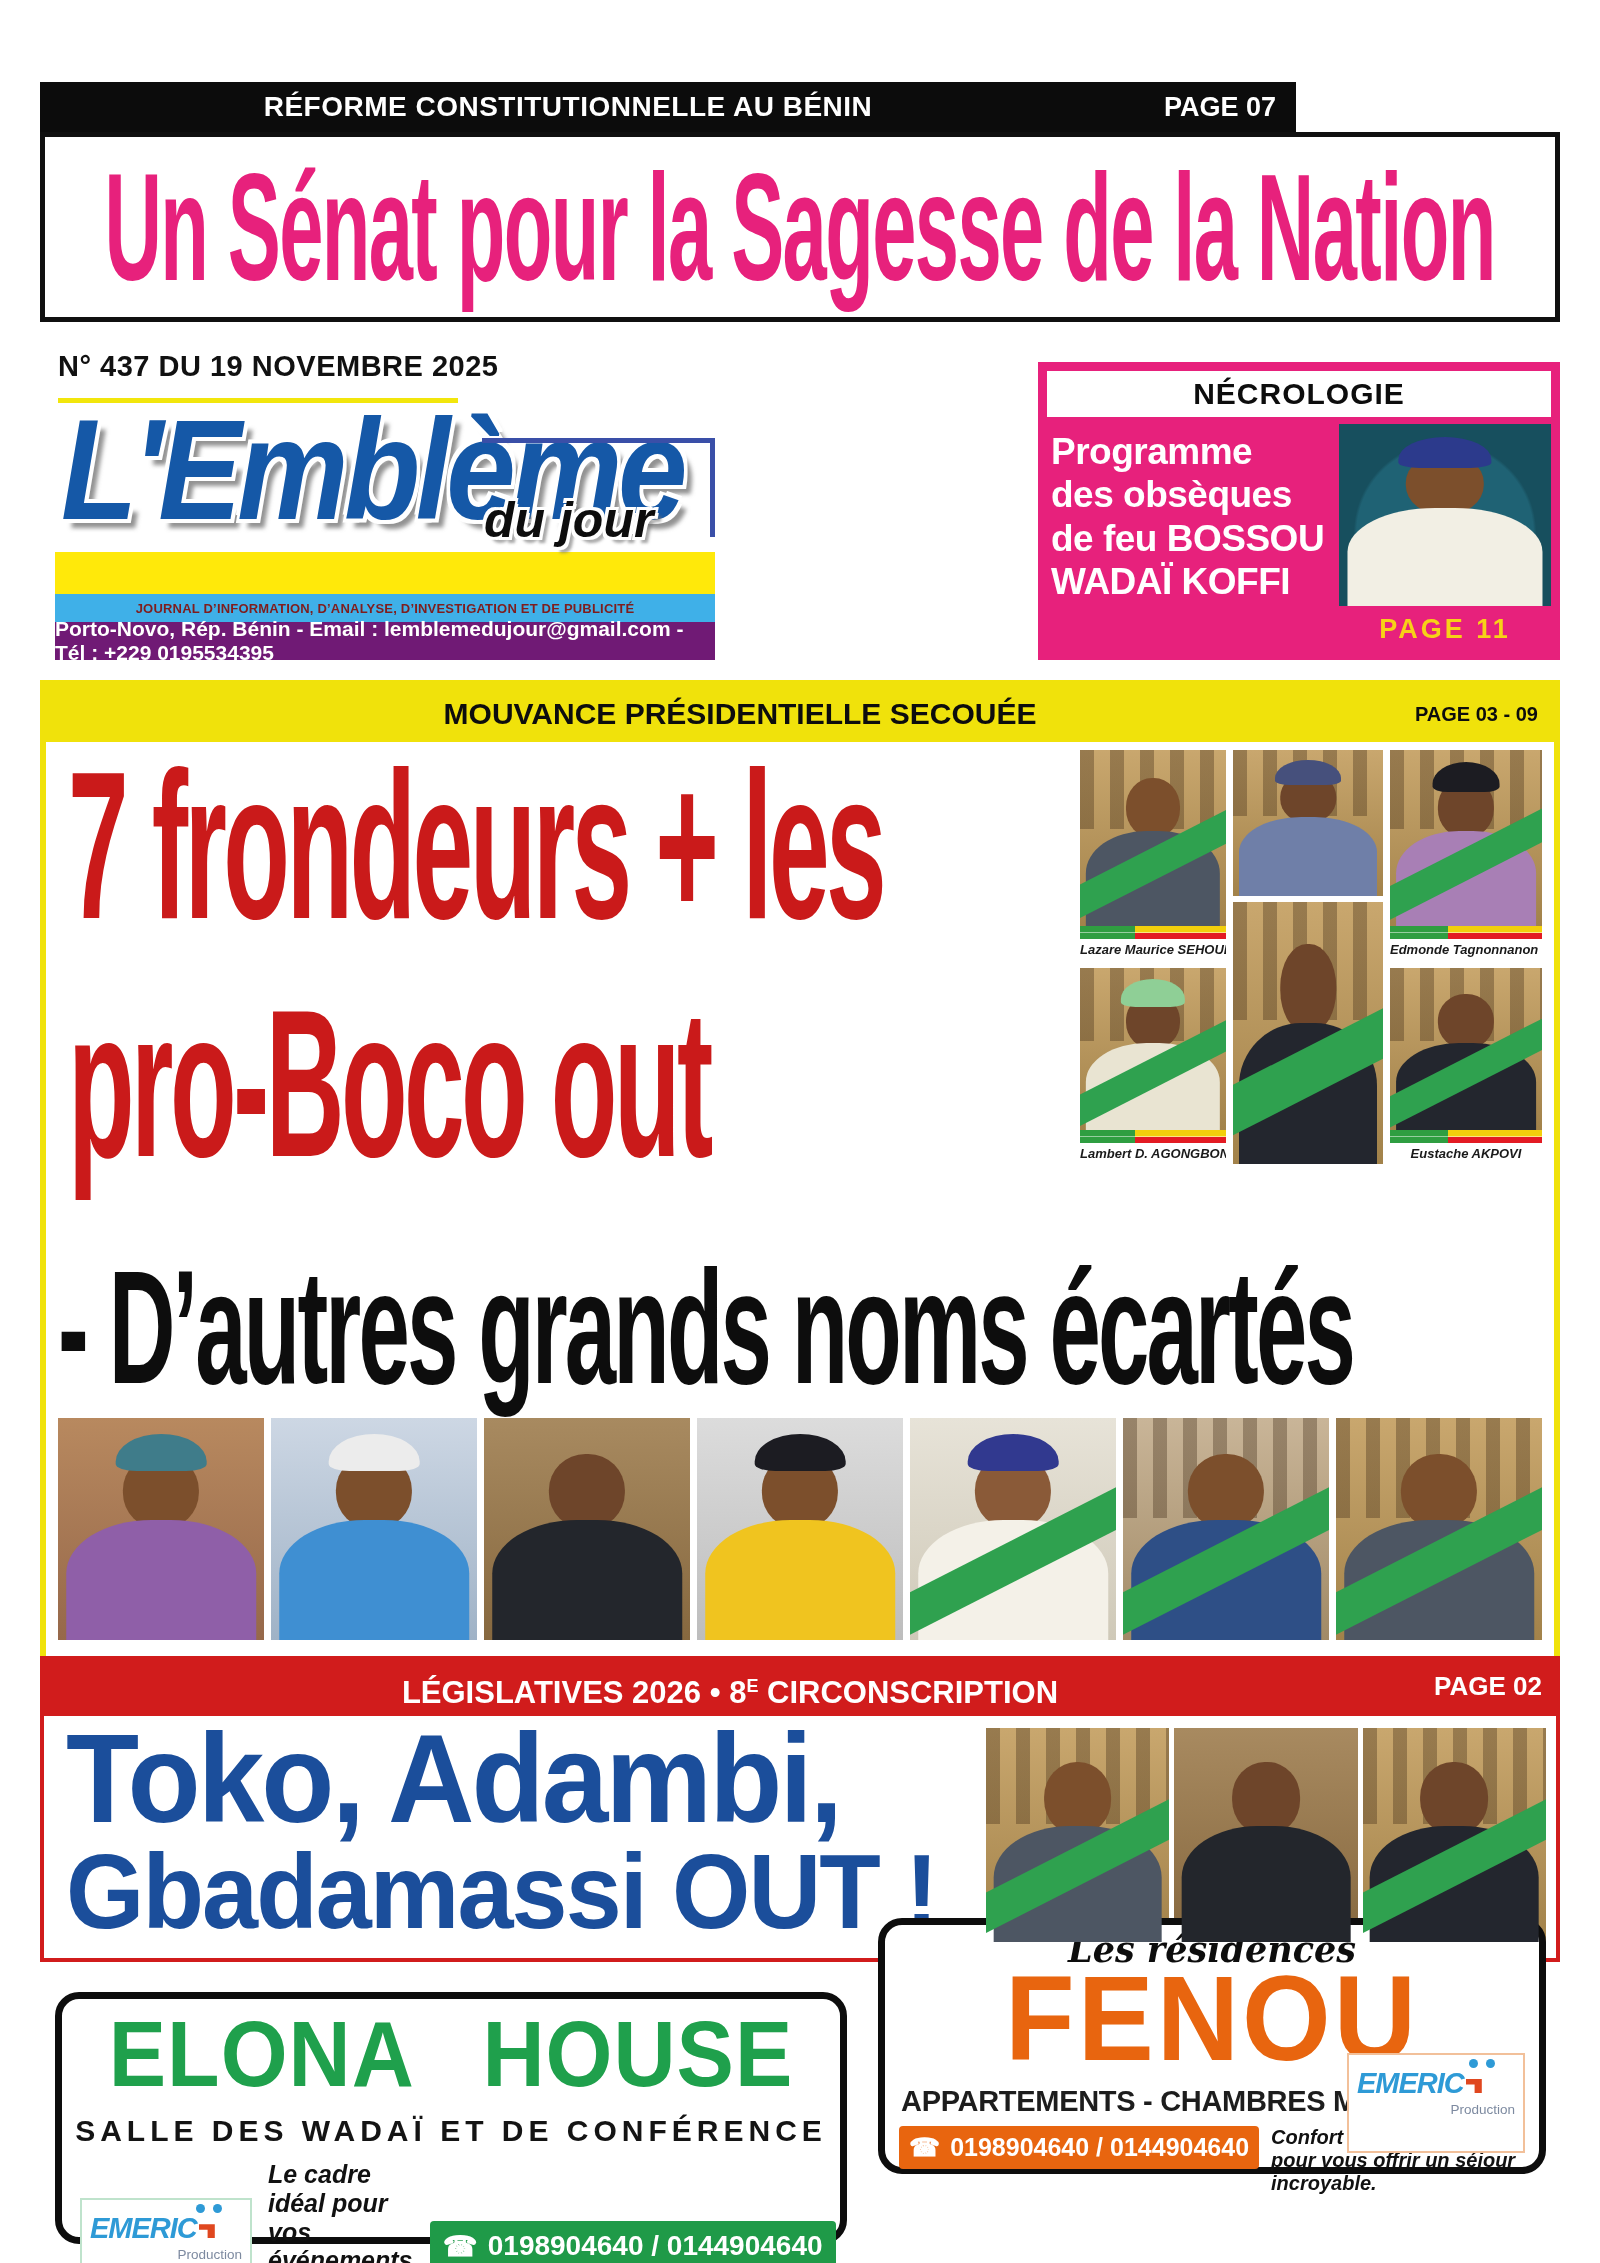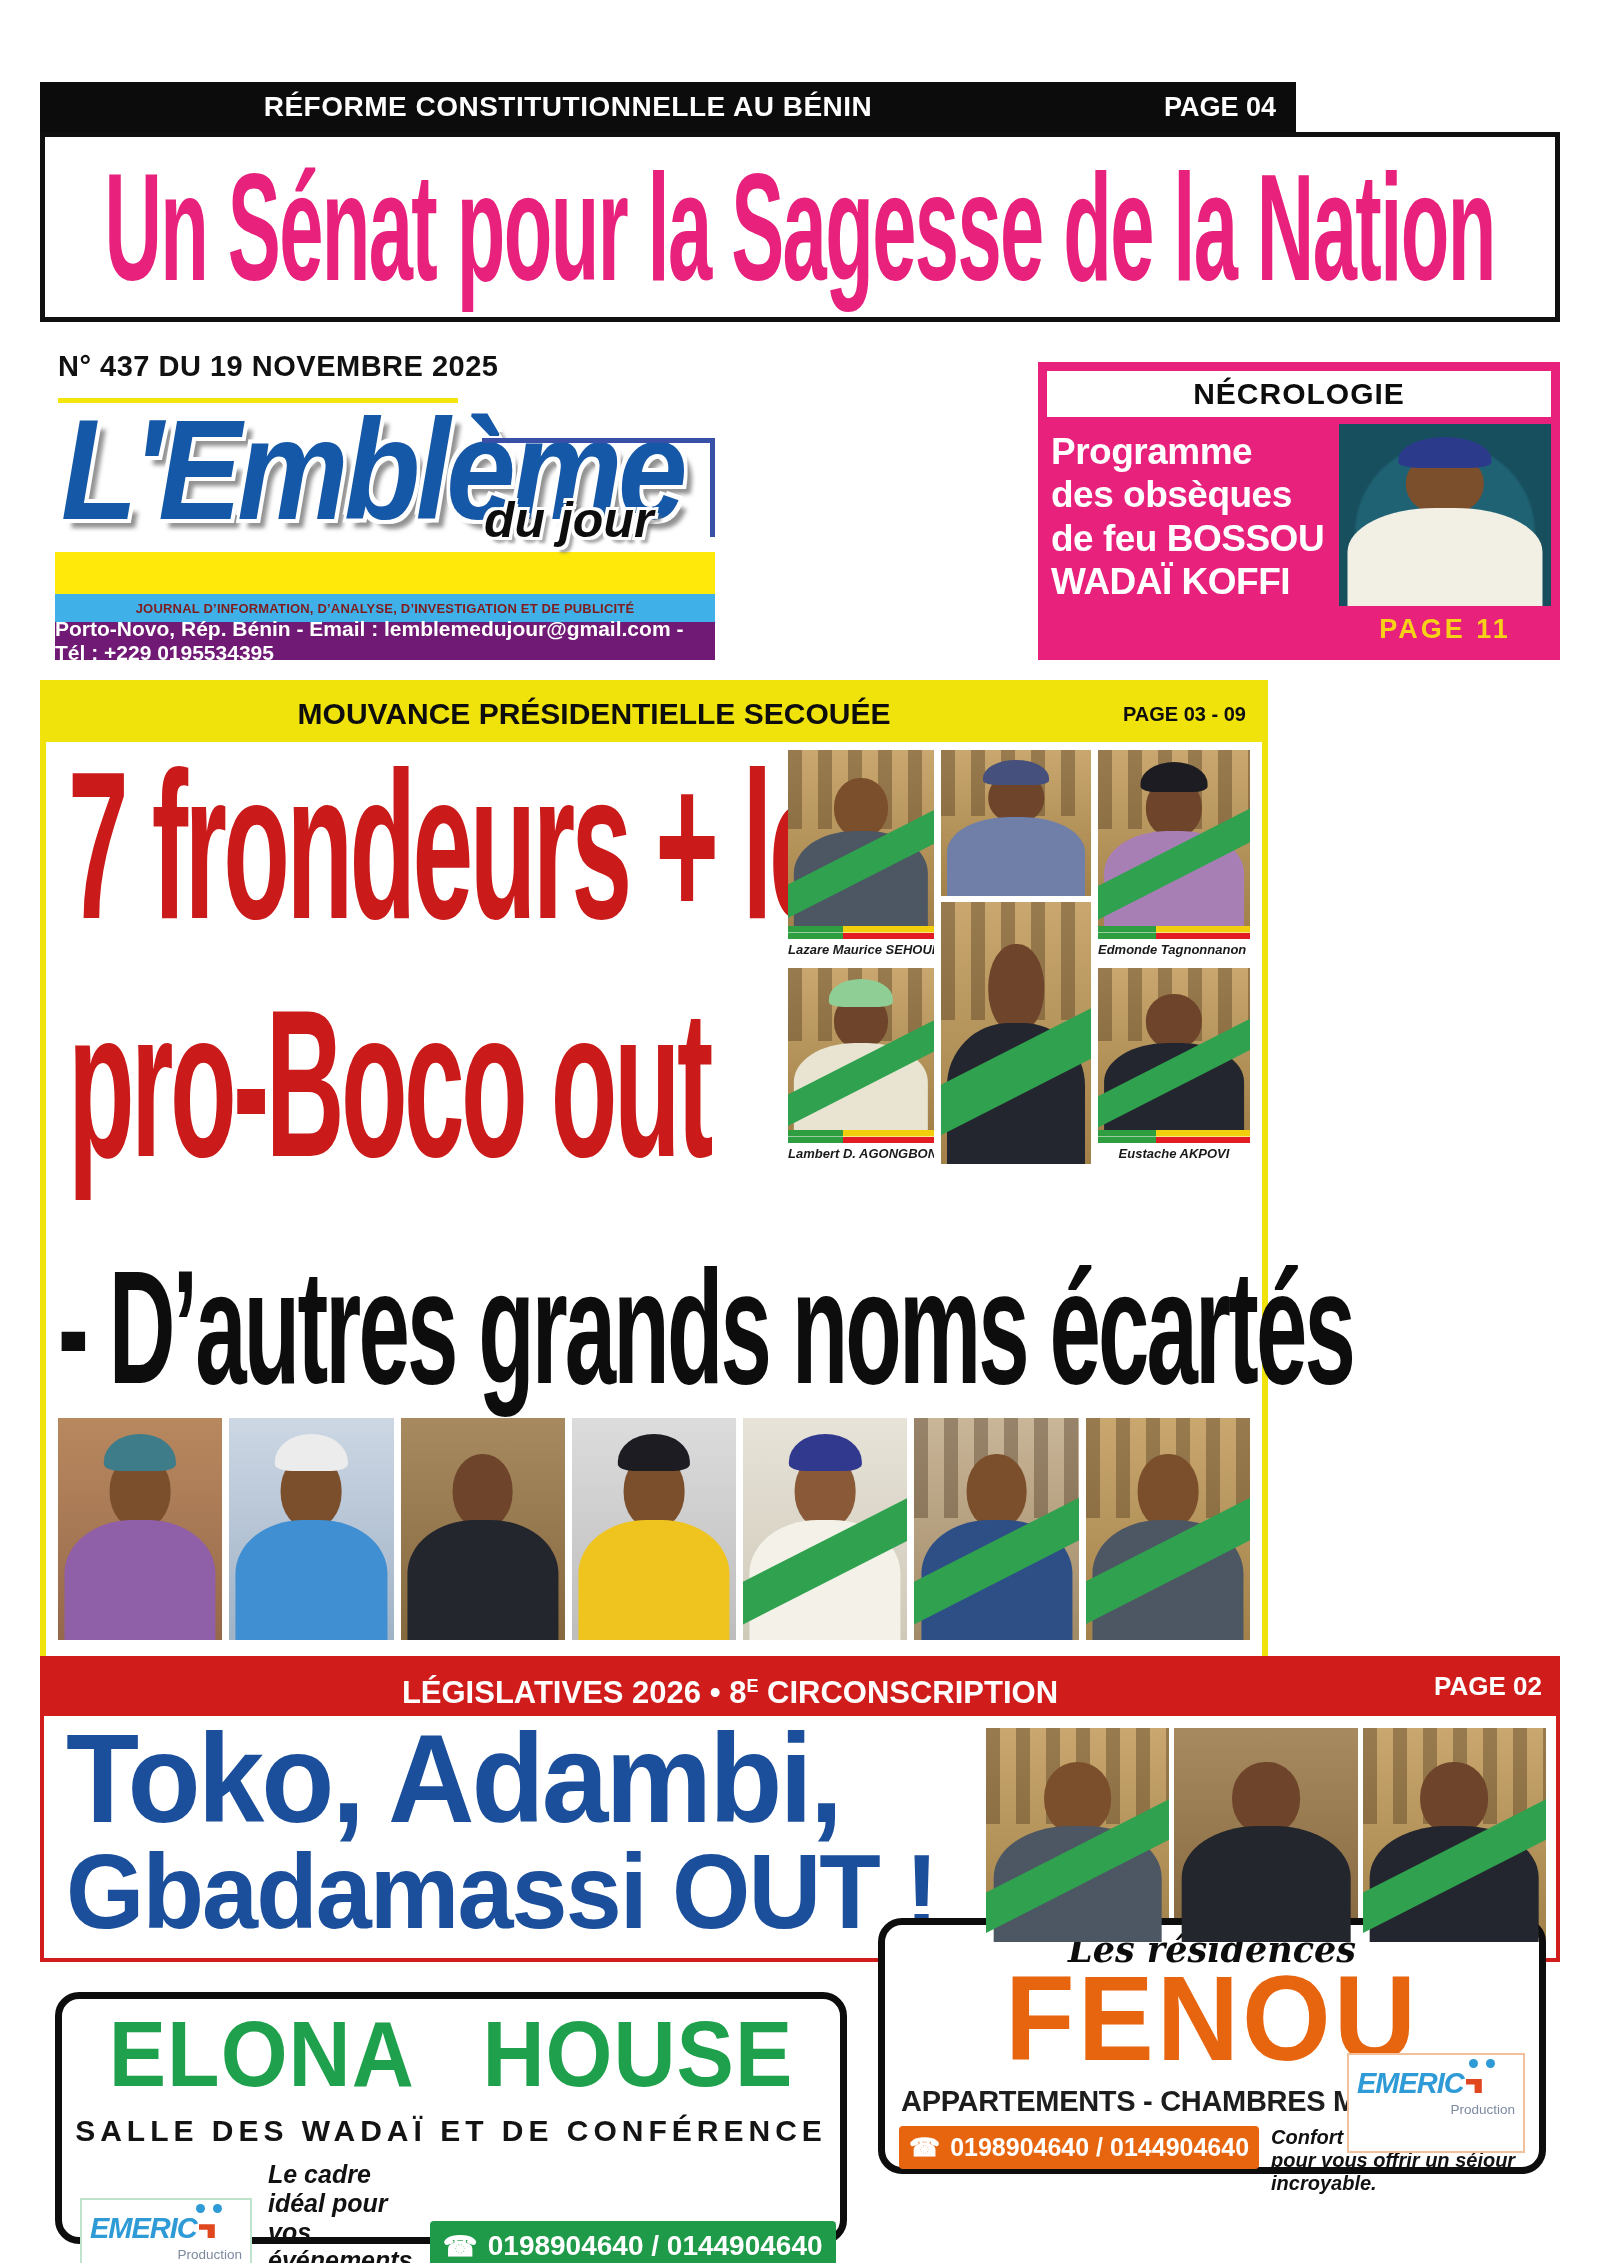--- a/index.html
+++ b/index.html
@@ -49,21 +49,21 @@
      font-weight:bold;font-size:30px;letter-spacing:1px;color:#0d0d0d;}
   .necro .body{display:flex;height:228px;margin-top:7px;}
   .necro .txt{flex:1;color:#fff;font-weight:bold;font-size:37px;line-height:1.17;
      padding:6px 2px 0 4px;letter-spacing:-.5px;}
   .necro .photocol{width:212px;display:flex;flex-direction:column;}
   .necro .photo{height:182px;}
   .necro .pageref{text-align:center;color:#F7D117;font-weight:bold;font-size:27px;
      letter-spacing:3px;padding-top:8px;}
 
   
-  .main-sec{left:40px;top:680px;width:1228px;height:982px;border:6px solid #F0E20B;background:#fff;}
+  .main-sec{left:40px;top:680px;width:1520px;height:982px;border:6px solid #F0E20B;background:#fff;}
   .main-kicker{position:absolute;left:0;right:0;top:0;height:56px;background:#F0E20B;}
   .main-kicker .t{position:absolute;left:0;right:120px;top:0;height:56px;line-height:56px;
      text-align:center;font-weight:bold;font-size:30px;color:#0d0d0d;}
   .main-kicker .p{position:absolute;right:16px;top:0;height:56px;line-height:56px;
      font-weight:bold;font-size:20px;color:#0d0d0d;}
   .red1{position:absolute;left:22px;top:50px;color:#CA1A1A;font-size:210px;letter-spacing:-7px;
      transform:scale(.52,1.0);transform-origin:left top;line-height:1.05;}
   .red2{position:absolute;left:22px;top:288px;color:#CA1A1A;font-size:210px;letter-spacing:-7px;
      transform:scale(.52,1.0);transform-origin:left top;line-height:1.05;}
   .black-sub{position:absolute;left:12px;top:560px;color:#0d0d0d;font-size:162px;letter-spacing:-5px;
@@ -163,21 +163,21 @@
   .pH{--bg:linear-gradient(#c9b598,#a18a66);--skin:#7c4f2c;--cloth:#2e4f86;--sash:#2fa14f;}
   .pJ{--bg:radial-gradient(circle at 50% 60%,#1f6274 0 58%,#174f5e 60%);--skin:#7c4f2c;--cloth:#f2efe4;--hat:#2c3a8c;}
 </style>
 </head>
 <body>
 
 <div class="page">
 
   <div class="x top-banner">
     <div class="t">RÉFORME CONSTITUTIONNELLE AU BÉNIN</div>
-    <div class="p">PAGE 04</div>
+    <div class="p">PAGE 07</div>
   </div>
 
   <div class="x lead-box">
     <span class="cond h">Un Sénat pour la Sagesse de la Nation</span>
   </div>
 
   <div class="x issue">N° 437 DU 19 NOVEMBRE 2025</div>
   <div class="x yellow-rule"></div>
 
   <div class="x mast">

